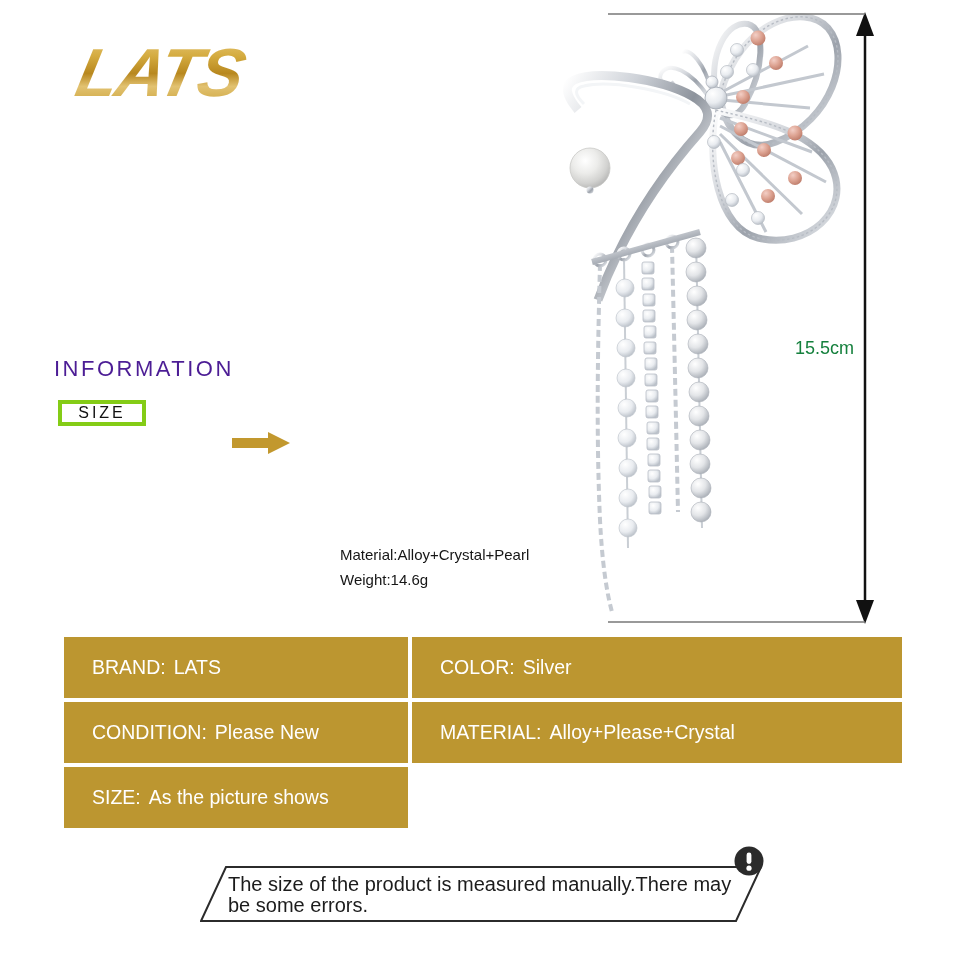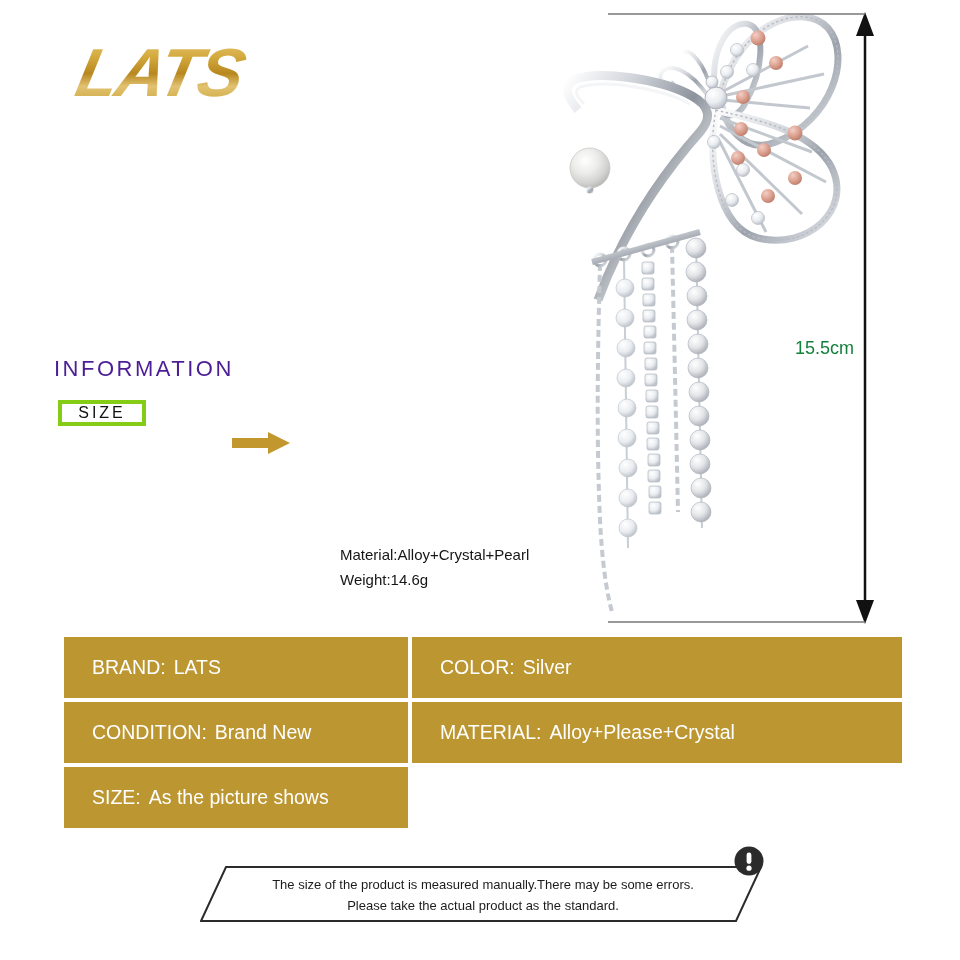--- a/index.html
+++ b/index.html
@@ -158,22 +158,22 @@
   }
   #disclaimer-shape {
     position: absolute;
     inset: 0;
   }
   #disclaimer-text {
     position: absolute;
     left: 28px;
     top: 8px;
     width: 510px;
-    text-align: center;
-    font-size: 13px;
+    text-align: left;
+    font-size: 20px;
     line-height: 21px;
     color: #1c1c1c;
   }
   #disclaimer-badge {
     position: absolute;
     left: 734px;
     top: 846px;
     width: 30px;
     height: 30px;
   }
@@ -391,21 +391,21 @@
     </div>
     <div class="spec-cell right">
       <span class="cell-key">COLOR:</span>
       <span class="cell-value">Silver</span>
     </div>
   </div>
 
   <div class="spec-row">
     <div class="spec-cell left">
       <span class="cell-key">CONDITION:</span>
-      <span class="cell-value">Brand New</span>
+      <span class="cell-value">Please New</span>
     </div>
     <div class="spec-cell right">
       <span class="cell-key">MATERIAL:</span>
       <span class="cell-value">Alloy+Please+Crystal</span>
     </div>
   </div>
 
   <div class="spec-row">
     <div class="spec-cell left">
       <span class="cell-key">SIZE:</span>
@@ -416,21 +416,20 @@
 </div>
 
 <div id="disclaimer">
   <div id="disclaimer-shape">
     <svg viewBox="0 0 562 56" width="562" height="56" preserveAspectRatio="none" aria-hidden="true">
       <polygon points="26,1 561,1 536,55 1,55" fill="#ffffff" stroke="#2b2b2b" stroke-width="2"></polygon>
     </svg>
   </div>
   <div id="disclaimer-text">
     <div>The size of the product is measured manually.There may be some errors.</div>
-    <div>Please take the actual product as the standard.</div>
   </div>
 </div>
 
 <div id="disclaimer-badge">
   <svg viewBox="0 0 30 30" width="30" height="30" aria-hidden="true">
     <circle cx="15" cy="15" r="14.5" fill="#2b2b2b"></circle>
     <rect x="12.6" y="6.5" width="4.8" height="11.5" rx="2.4" fill="#ffffff"></rect>
     <circle cx="15" cy="22.2" r="2.6" fill="#ffffff"></circle>
   </svg>
 </div>

